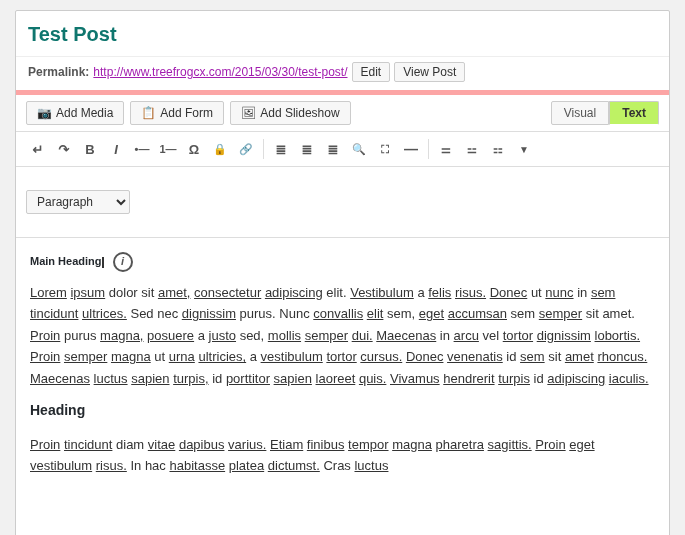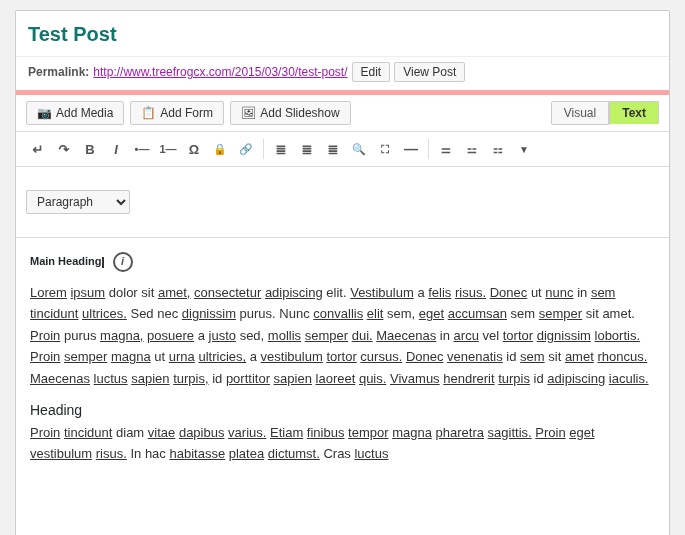--- a/index.html
+++ b/index.html
@@ -162,22 +162,22 @@
       color: #23282d;
     }
     .editor-paragraph {
       font-size: 13px;
       line-height: 1.65;
       margin-bottom: 10px;
       color: #333;
     }
     .editor-subheading {
       font-size: 14px;
-      font-weight: normal;
-      margin-bottom: 0;
+      font-weight: bold;
+      margin-bottom: 12px;
       color: #23282d;
     }
     .cursor-marker {
       display: inline-block;
       width: 2px;
       height: 1em;
       background: #333;
       vertical-align: middle;
       animation: blink 1s infinite;
     }

